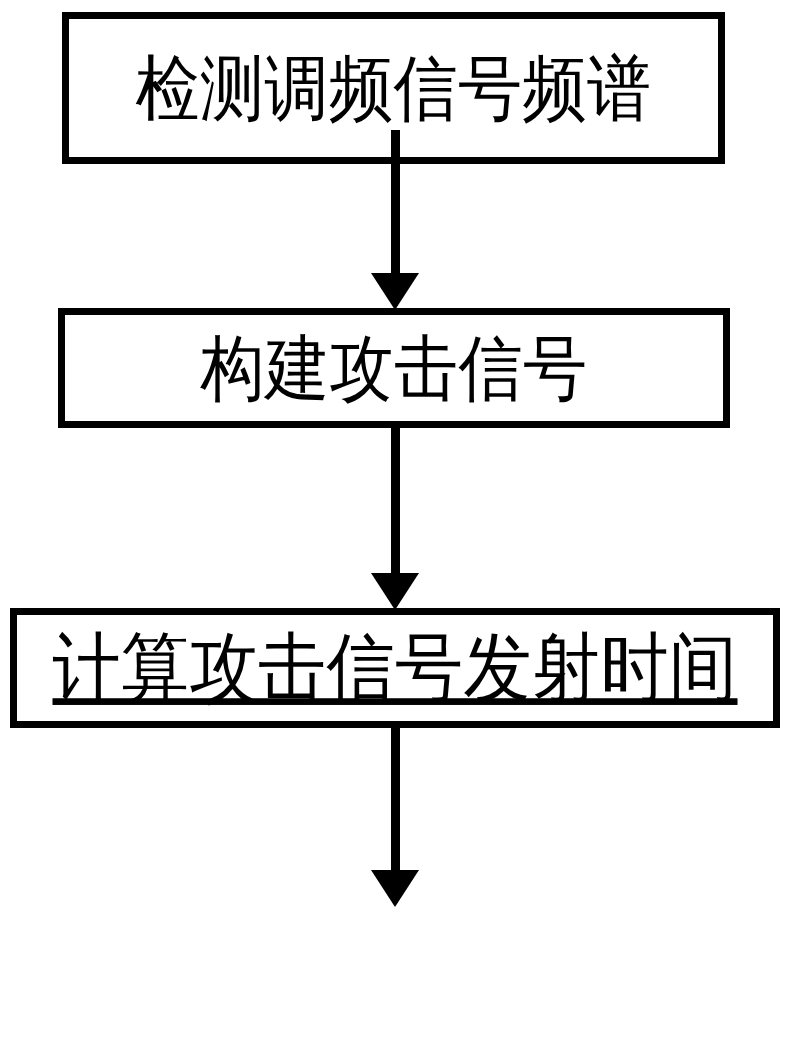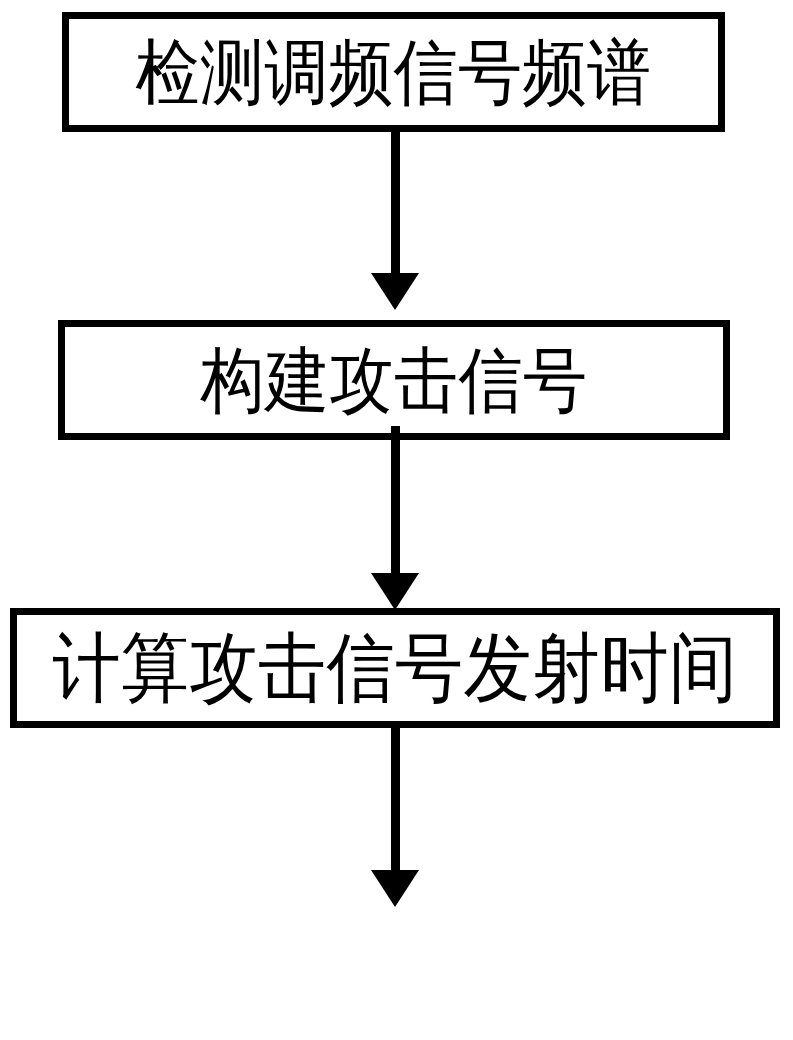--- a/index.html
+++ b/index.html
@@ -30,23 +30,23 @@
   }
   .node-label {
     color: #000000;
     font-family: "DejaVu Sans", "Liberation Sans", sans-serif;
     font-weight: 400;
     line-height: 1;
     white-space: nowrap;
     letter-spacing: 0.5px;
     transform: scaleY(1.12);
   }
-  #node-1 { left: 62px;  top: 12px;  width: 663px; height: 120px; text-align: right; }
-  #node-2 { left: 58px;  top: 320px; width: 672px; height: 120px; }
-  #node-3 { left: 10px;  top: 608px; width: 770px; height: 120px; }
+  #node-1 { left: 62px;  top: 12px;  width: 663px; height: 152px; text-align: right; }
+  #node-2 { left: 58px;  top: 308px; width: 672px; height: 120px; }
+  #node-3 { left: 10px;  top: 608px; width: 770px; height: 120px; text-decoration: underline; }
   #node-4 { left: 92px;  top: 905px; width: 601px; height: 120px; }
 
   #node-1 .node-label { font-size: 64px; }
   #node-2 .node-label { font-size: 64px; }
   #node-3 .node-label { font-size: 68px; }
   #node-4 .node-label { font-size: 68px; }
 
   .connector {
     position: absolute;
     width: 60px;

